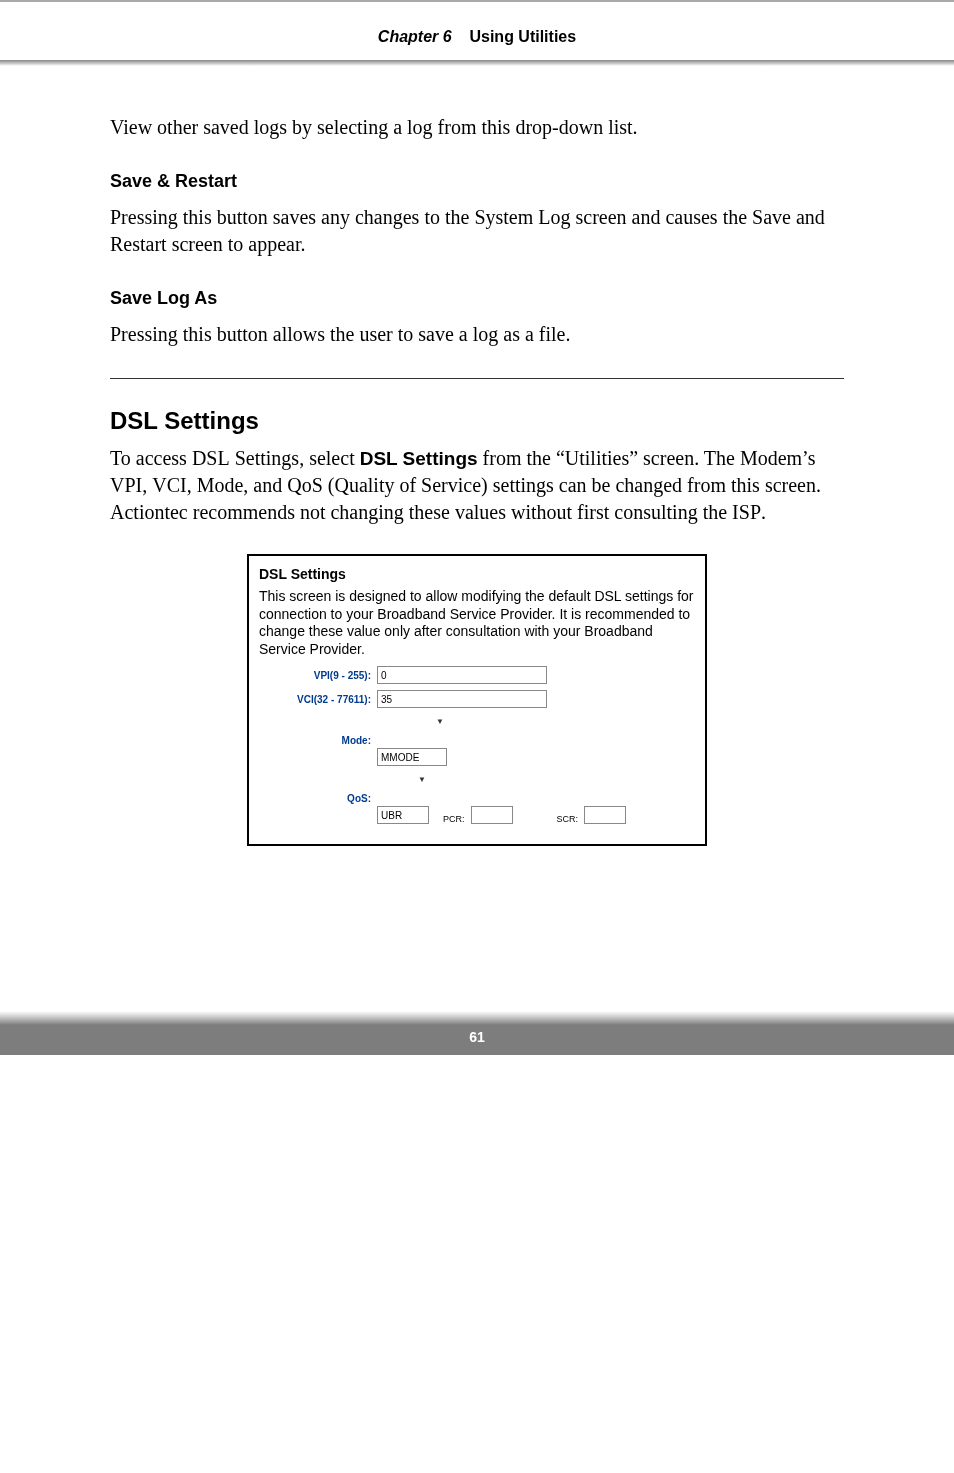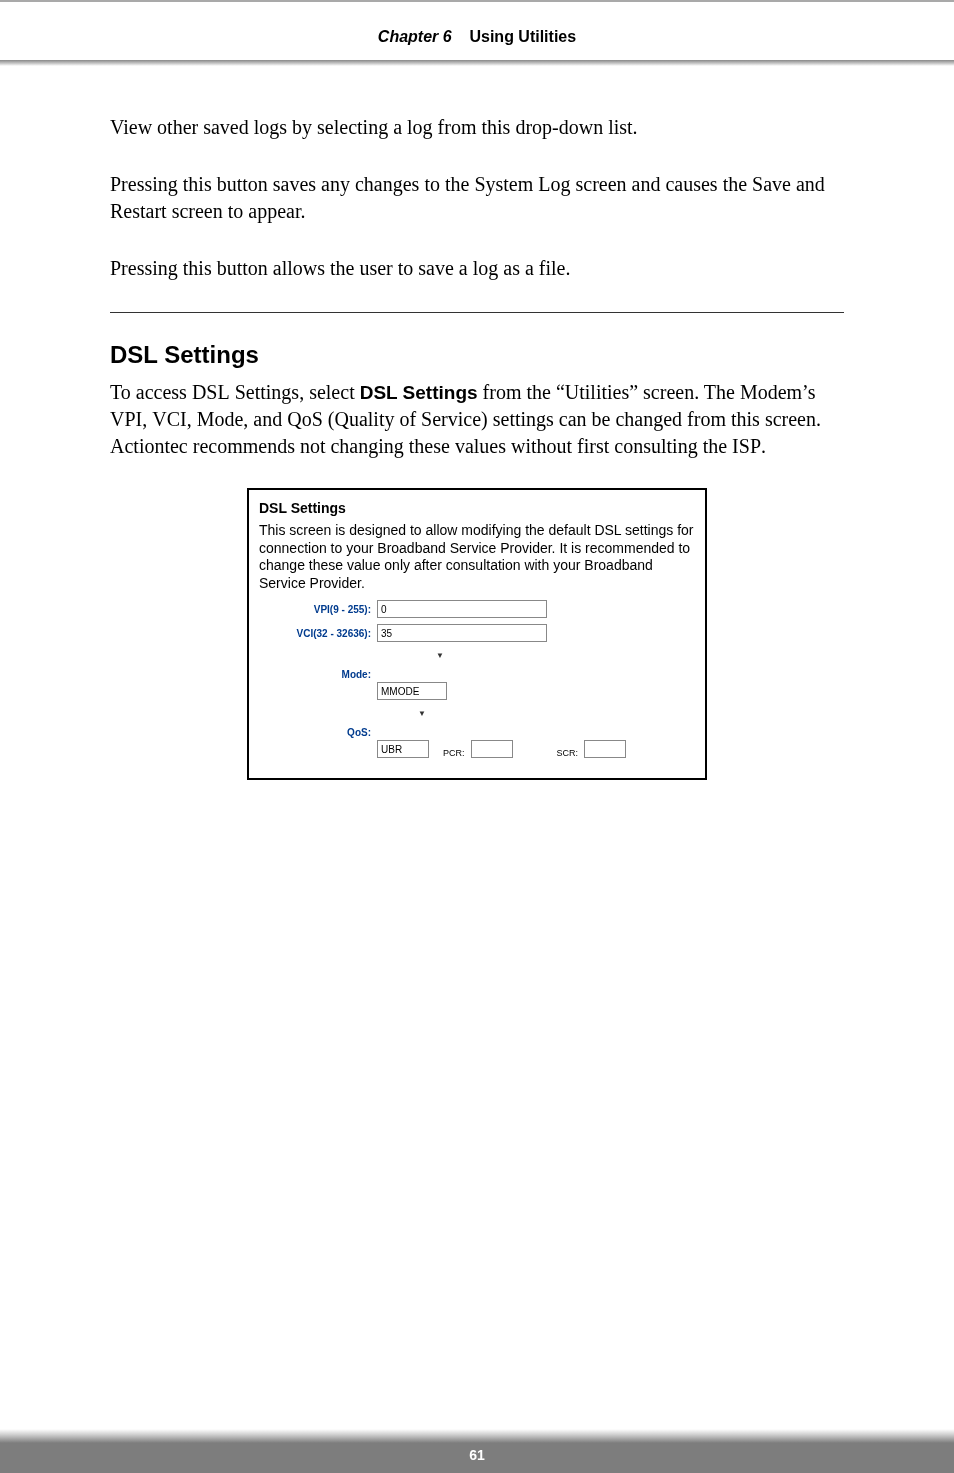--- a/index.html
+++ b/index.html
@@ -1,17 +1,17 @@
 <!DOCTYPE html>
 <html><head>
 <meta charset="utf-8">
 <style>
   * { margin: 0; padding: 0; box-sizing: border-box; }
   html, body { width: 954px; height: 1473px; background: #fff; font-family: Georgia, "Times New Roman", serif; color: #000; }
-  .page { width: 954px; height: 1473px; position: relative; padding: 0; }
+  .page { width: 954px; height: 1055px; position: relative; padding: 0; }
   .top-header-line { position: absolute; top: 0; left: 0; right: 0; height: 2px; background: #a9a9a9; }
   .header { text-align: center; padding-top: 28px; }
   .header-text { font-family: "Helvetica Neue", Arial, sans-serif; font-size: 16px; }
   .header-text .italic { font-style: italic; font-weight: 700; }
   .header-text .bold { font-weight: 700; }
   .header-gradient { margin-top: 14px; height: 6px; background: linear-gradient(to bottom, #888 0%, #ccc 60%, #fff 100%); }
 
   .content { padding: 48px 110px 0 110px; }
 
   .section-head { font-family: "Helvetica Neue", Arial, sans-serif; font-weight: 700; font-size: 18px; margin-bottom: 12px; }
@@ -62,24 +62,26 @@
     <div class="header-gradient"></div>
   </div>
 
   <div class="content">
 
     <div class="block">
       <div class="body-text">View other saved logs by selecting a log from this drop-down list.</div>
     </div>
 
     <div class="block">
+      <div class="section-head">Save &amp; Restart</div>
       <div class="body-text">Pressing this button saves any changes to the System Log screen and causes the Save and Restart screen to appear.</div>
     </div>
 
     <div class="block">
+      <div class="section-head">Save Log As</div>
       <div class="body-text">Pressing this button allows the user to save a log as a file.</div>
     </div>
 
     <hr class="hr">
 
     <div class="block">
       <div class="dsl-title">DSL Settings</div>
       <div class="body-text">
         <span>To access </span><span class="smallcaps">DSL</span><span> Settings, select </span><span class="bold-inline">DSL Settings</span><span> from the “Utilities” screen. The Modem’s </span><span class="smallcaps">VPI</span><span>, </span><span class="smallcaps">VCI</span><span>, Mode, and QoS (Quality of Service) settings can be changed from this screen. Actiontec recommends not changing these values without first consulting the </span><span class="smallcaps">ISP</span><span>.</span>
       </div>
@@ -88,21 +90,21 @@
         <div class="panel">
           <div class="panel-title">DSL Settings</div>
           <div class="panel-desc">This screen is designed to allow modifying the default DSL settings for connection to your Broadband Service Provider. It is recommended to change these value only after consultation with your Broadband Service Provider.</div>
 
           <div class="panel-row">
             <div class="panel-label">VPI(9 - 255):</div>
             <input class="panel-input w-long" value="0" style="">
           </div>
 
           <div class="panel-row">
-            <div class="panel-label">VCI(32 - 32636):</div>
+            <div class="panel-label">VCI(32 - 77611):</div>
             <input class="panel-input w-long" value="35" style="">
           </div>
 
           <div class="panel-row">
             <div class="panel-label">Mode:</div>
             <span class="sel">
               <input class="panel-input w-sel" readonly="" value="MMODE" style="">
             </span>
           </div>
 

